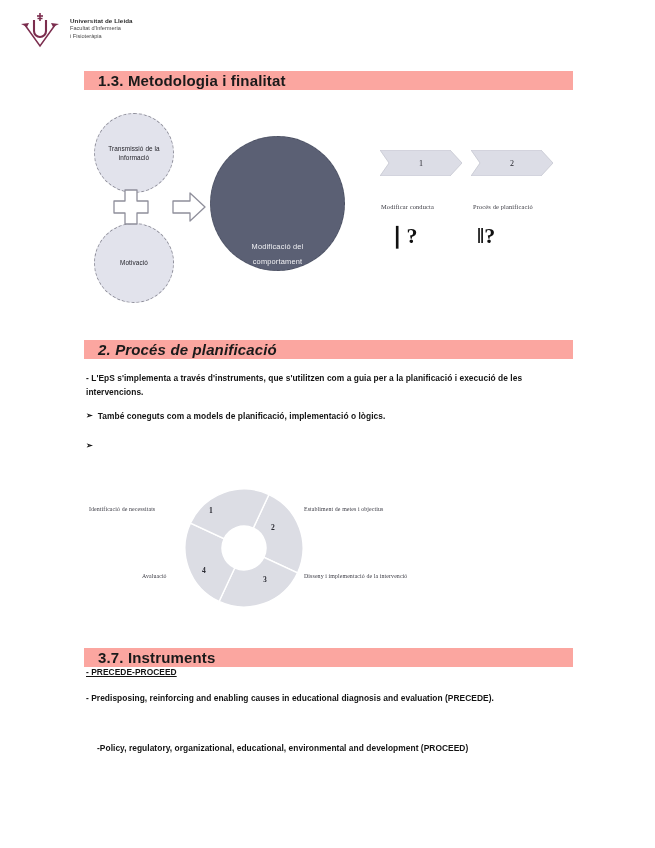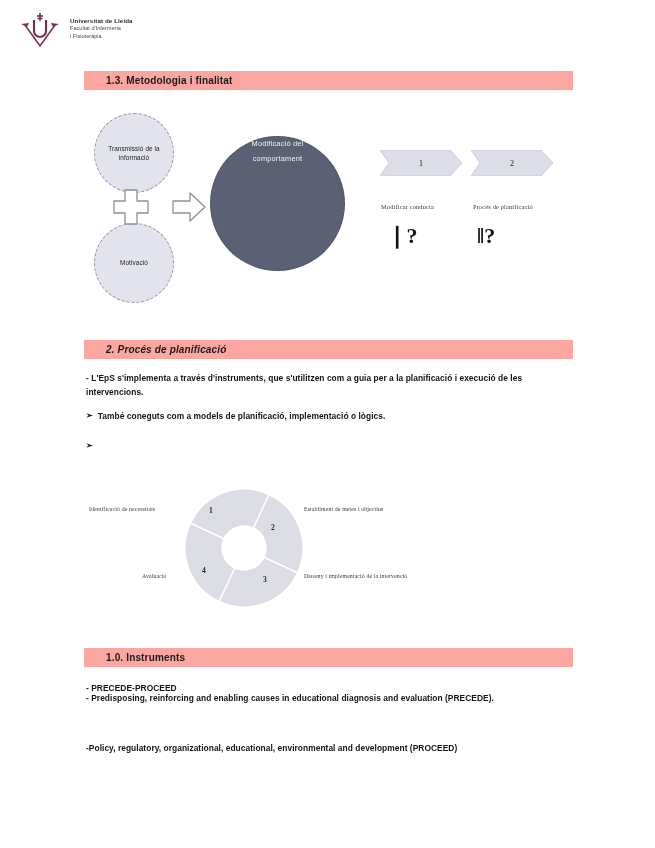--- a/index.html
+++ b/index.html
@@ -44,24 +44,24 @@
   .band {
     position: absolute;
     left: 84px;
     width: 489px;
     height: 19px;
     background: #FBA6A0;
     display: flex;
     align-items: center;
   }
   .band-label {
-    font-size: 10px;
+    font-size: 15px;
     font-weight: bold;
     color: #1a1a1a;
-    padding-left: 22px;
+    padding-left: 14px;
     letter-spacing: .15px;
   }
 
   
   .para {
     position: absolute;
     left: 86px;
     width: 482px;
     font-size: 8.4px;
     font-weight: bold;
@@ -96,21 +96,21 @@
     line-height: 1.45;
     padding: 0 6px;
     letter-spacing: .1px;
   }
   .circ-dark {
     position: absolute;
     border-radius: 50%;
     background: #5B6074;
     border: 1px dashed #4a4f60;
     display: flex;
-    align-items: flex-start;
+    align-items: flex-end;
     justify-content: center;
     text-align: center;
   }
   .circ-dark .lbl {
     font-size: 7.4px;
     color: #f2f2f5;
     line-height: 2.0;
     letter-spacing: .2px;
     padding: 0 14px;
   }
@@ -267,18 +267,18 @@
   <span class="donut-num" style="left:80px; top:88px;">3</span>
   <span class="donut-num" style="left:19px; top:79px;">4</span>
 </div>
 
 <span class="donut-lbl" style="left:89px;  top:506px;">Identificació de necessitats</span>
 <span class="donut-lbl" style="left:304px; top:506px;">Establiment de metes i objectius</span>
 <span class="donut-lbl" style="left:304px; top:573px;">Disseny i implementació de la intervenció</span>
 <span class="donut-lbl" style="left:142px; top:573px;">Avaluació</span>
 
 <div class="band" style="top:648px;">
-  <span class="band-label">1.0. Instruments</span>
-</div>
-
-<div class="para" style="top:682px;">- PRECEDE-PROCEED</div>
+  <span class="band-label">3.7. Instruments</span>
+</div>
+
+<div class="para" style="top:666px;text-decoration:underline;">- PRECEDE-PROCEED</div>
 <div class="para" style="top:692px;">- Predisposing, reinforcing and enabling causes in educational diagnosis and evaluation (PRECEDE).</div>
-<div class="para" style="top:742px;">-Policy, regulatory, organizational, educational, environmental and development (PROCEED)</div>
+<div class="para" style="top:742px;margin-left:11px;">-Policy, regulatory, organizational, educational, environmental and development (PROCEED)</div>
 
 </body></html>

